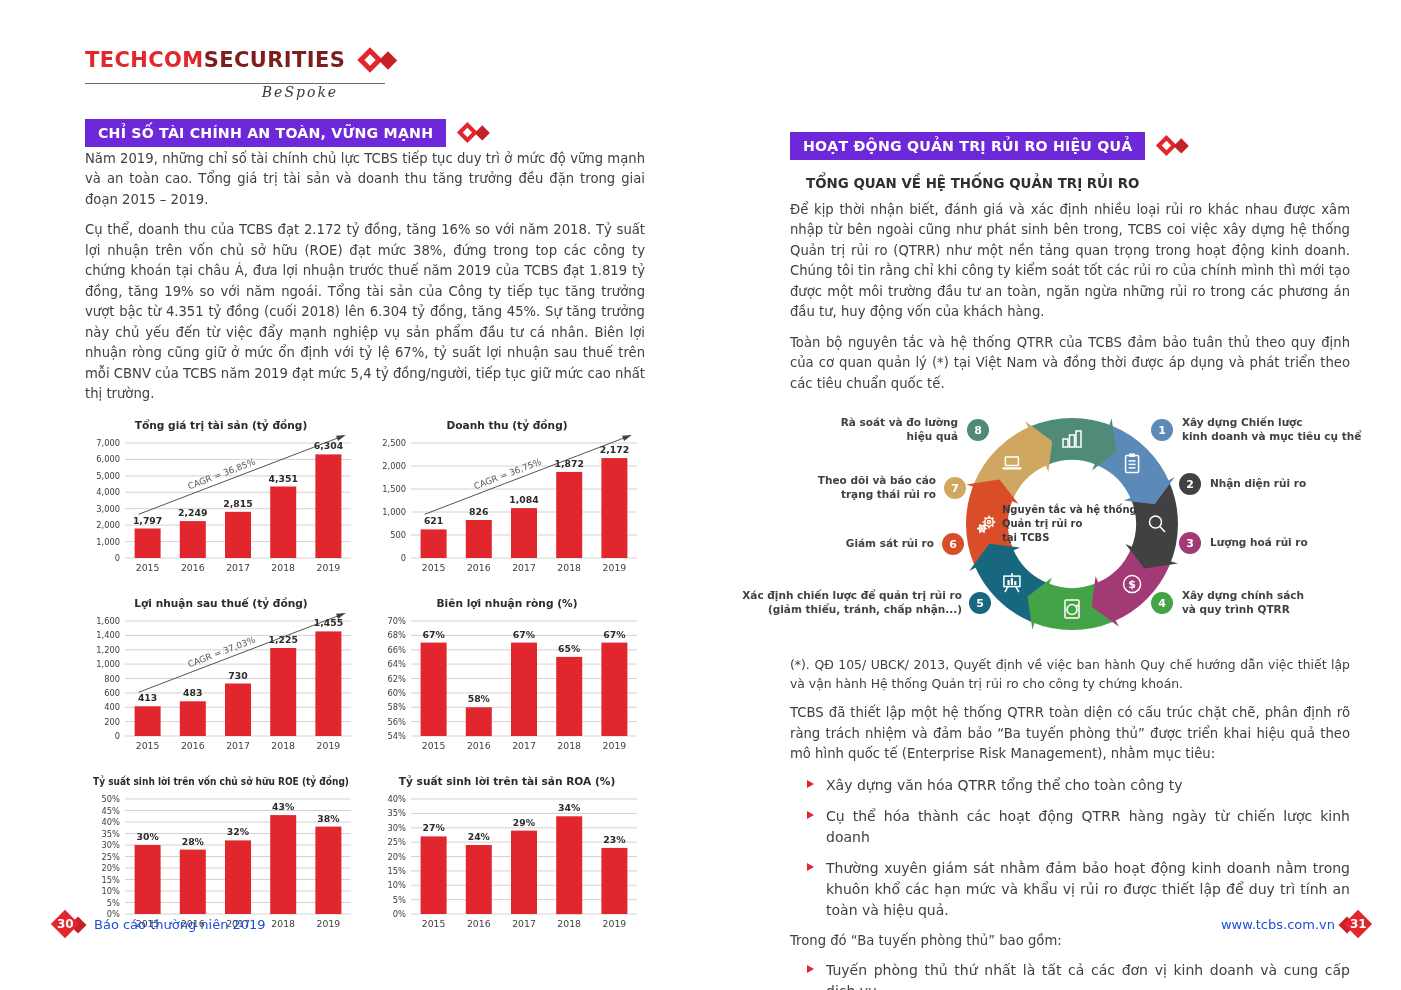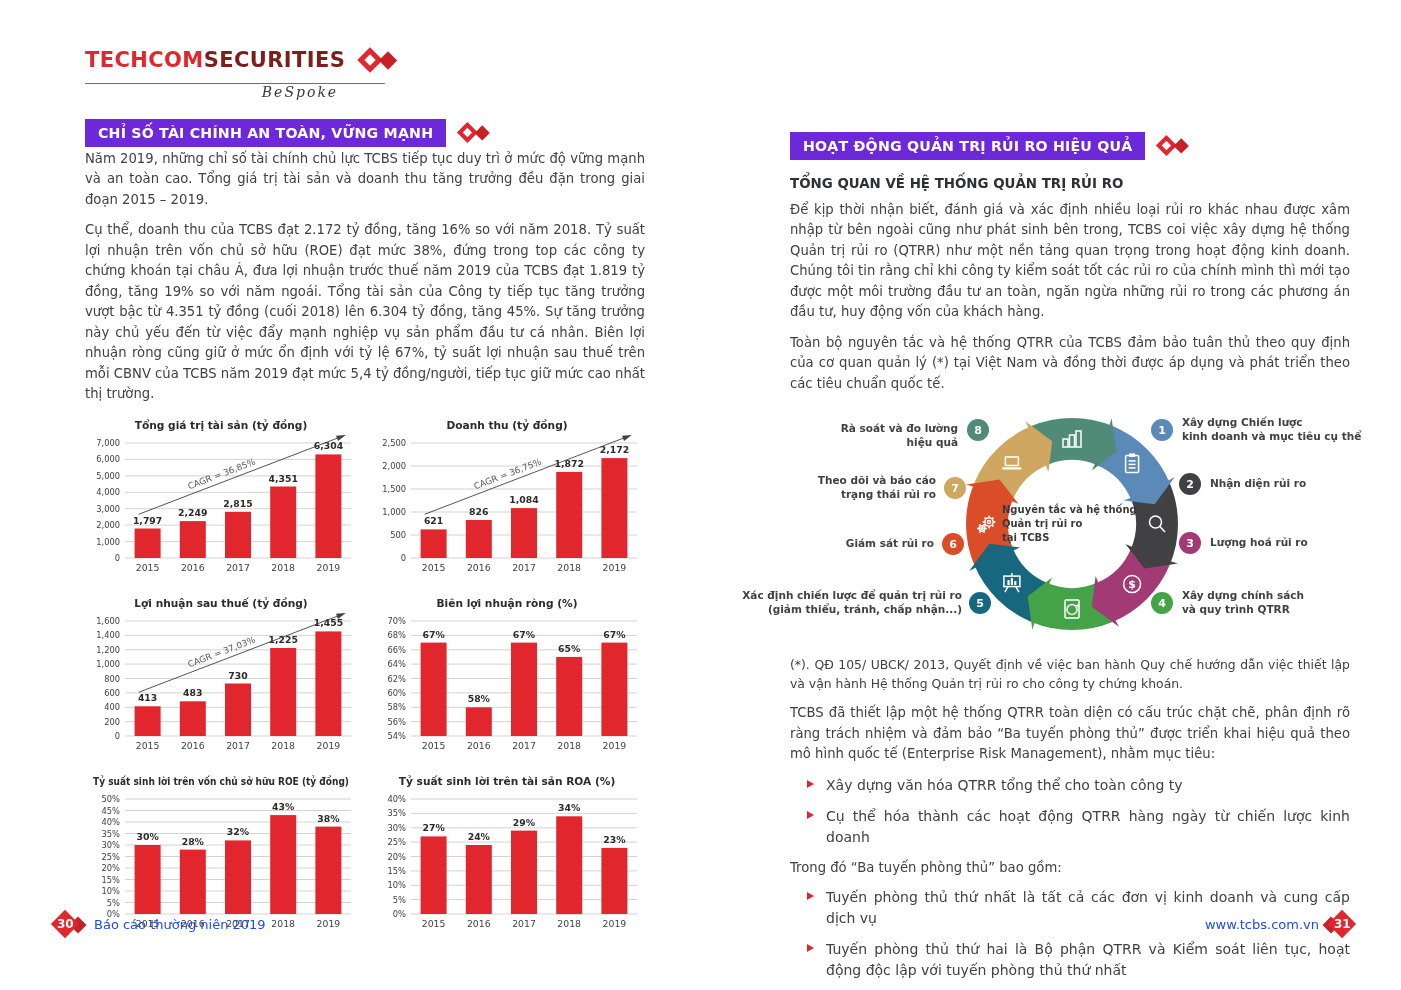--- a/index.html
+++ b/index.html
@@ -31,42 +31,42 @@
   .charts-grid{display:grid;grid-template-columns:272px 272px;column-gap:14px;row-gap:14px;margin-top:14px}
   .chart{width:272px;height:164px}
   svg text{font-family:"DejaVu Sans","Liberation Sans",sans-serif}
   .ctitle{font-weight:bold;font-size:10.6px;fill:#2b2b2c}
   .tick{font-size:8.3px;fill:#414042}
   .vlab{font-weight:bold;font-size:9.3px;fill:#2b2b2c}
   .xlab{font-size:9.3px;fill:#414042}
   .cagr{font-size:8.8px;fill:#58595b}
 
   
-  .sec-heading{font-weight:bold;font-size:13.4px;color:#2f3032;margin:14px 0 9px}
+  .sec-heading{font-weight:bold;font-size:13.4px;color:#2f3032;margin:14px 16px 9px}
 
   .diagram{position:relative;height:244px;margin:4px 0 8px}
   .ring-holder{position:absolute;left:162px;top:0;width:240px;height:240px}
   .dg-circle{position:absolute;width:22px;height:22px;border-radius:50%;color:#fff;font-weight:bold;
     font-size:11px;display:flex;align-items:center;justify-content:center}
   .dg-label{position:absolute;transform:translateY(-50%);font-weight:bold;font-size:10.5px;
     line-height:1.3;white-space:pre-line;width:max-content;color:#414042}
   .dg-label.lft{text-align:right}
   .dg-center{position:absolute;left:212px;top:120px;transform:translateY(-50%);font-weight:bold;
     font-size:10px;line-height:1.4;white-space:pre-line;color:#3a3a3c}
 
   .footnote{font-size:12.4px;line-height:1.5;text-align:justify;margin:8px 0 10px}
   .bullet{display:flex;margin-bottom:10px}
   .bullet .tri{flex:none;width:0;height:0;border-left:7px solid #e2262d;
     border-top:4.5px solid transparent;border-bottom:4.5px solid transparent;margin:5px 12px 0 17px}
   .bullet .txt{font-size:14px;line-height:1.5;text-align:justify}
   .intro-line{font-size:13.2px;line-height:1.5;margin:2px 0 10px}
 
   
   .footer-left{position:absolute;left:52px;top:911px;display:flex;align-items:center;gap:14px}
-  .footer-right{position:absolute;right:44px;top:911px;display:flex;align-items:center;gap:10px}
+  .footer-right{position:absolute;right:28px;top:911px;display:flex;align-items:center;gap:10px}
   .footer-text{font-size:13px;color:#1d4ed8}
   .pagenum{position:relative;width:28px;height:27px}
   .pagenum .d-main{position:absolute;left:3px;top:3px;width:20px;height:20px;background:#e2262d;
     transform:rotate(45deg);display:flex;align-items:center;justify-content:center;z-index:2}
   .pagenum .d-main span{transform:rotate(-45deg);color:#fff;font-weight:bold;font-size:12px}
   .pagenum .d-side{position:absolute;width:12px;height:12px;background:#c72027;transform:rotate(45deg);top:8px;z-index:1}
   .pagenum.side-right .d-side{right:-4px}
   .pagenum.side-left .d-side{left:-4px}
 </style>
 </head>
@@ -413,21 +413,21 @@
           </g>
           <g transform="translate(59.9,59.9)" fill="none" stroke="#fff" stroke-width="1.5">
             <rect x="-6.5" y="-7" width="13" height="8.5" rx="0.5"></rect>
             <line x1="-9.5" y1="4.5" x2="9.5" y2="4.5" stroke-width="2.2"></line>
           </g>
         </svg></div>
     <div class="dg-center">Nguyên tắc và hệ thống
 Quản trị rủi ro
 tại TCBS</div>
 
-    <div class="dg-label lft" style="right:392px;top:32px">Rà soát và đo lường
+    <div class="dg-label lft" style="right:392px;top:26px">Rà soát và đo lường
 hiệu quả</div>
     <div class="dg-label lft" style="right:414px;top:84px">Theo dõi và báo cáo
 trạng thái rủi ro</div>
     <div class="dg-label lft" style="right:416px;top:140px">Giám sát rủi ro</div>
     <div class="dg-label lft" style="right:388px;top:199px">Xác định chiến lược để quản trị rủi ro
 (giảm thiểu, tránh, chấp nhận...)</div>
     <div class="dg-label" style="left:392px;top:26px">Xây dựng Chiến lược
 kinh doanh và mục tiêu cụ thể</div>
     <div class="dg-label" style="left:420px;top:80px">Nhận diện rủi ro</div>
     <div class="dg-label" style="left:420px;top:139px">Lượng hoá rủi ro</div>
@@ -448,20 +448,24 @@
   <p class="para">TCBS đã thiết lập một hệ thống QTRR toàn diện có cấu trúc chặt chẽ, phân định rõ ràng trách nhiệm và đảm bảo “Ba tuyến phòng thủ” được triển khai hiệu quả theo mô hình quốc tế (Enterprise Risk Management), nhằm mục tiêu:</p>
 
   <div class="bullet">
       <span class="tri"></span>
       <span class="txt">Xây dựng văn hóa QTRR tổng thể cho toàn công ty</span>
     </div>
   <div class="bullet">
       <span class="tri"></span>
       <span class="txt">Cụ thể hóa thành các hoạt động QTRR hàng ngày từ chiến lược kinh doanh</span>
     </div>
+  <div class="bullet">
+      <span class="tri"></span>
+      <span class="txt">Thường xuyên giám sát nhằm đảm bảo hoạt động kinh doanh nằm trong khuôn khổ các hạn mức và khẩu vị rủi ro được thiết lập để duy trì tính an toàn và hiệu quả.</span>
+    </div>
 
   <p class="intro-line">Trong đó “Ba tuyến phòng thủ” bao gồm:</p>
 
   <div class="bullet">
       <span class="tri"></span>
       <span class="txt">Tuyến phòng thủ thứ nhất là tất cả các đơn vị kinh doanh và cung cấp dịch vụ</span>
     </div>
   <div class="bullet">
       <span class="tri"></span>
       <span class="txt">Tuyến phòng thủ thứ hai là Bộ phận QTRR và Kiểm soát liên tục, hoạt động độc lập với tuyến phòng thủ thứ nhất</span>

